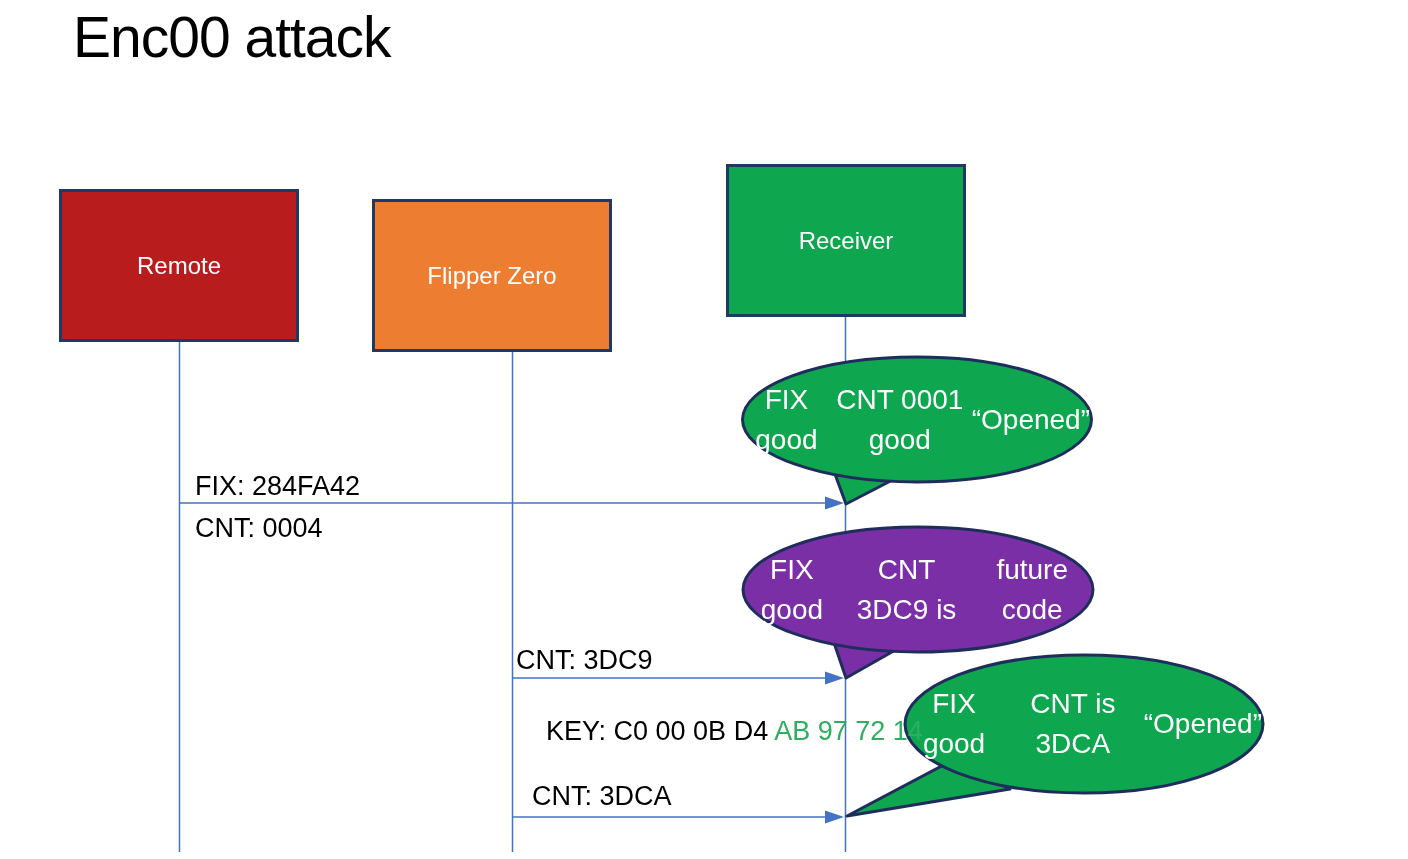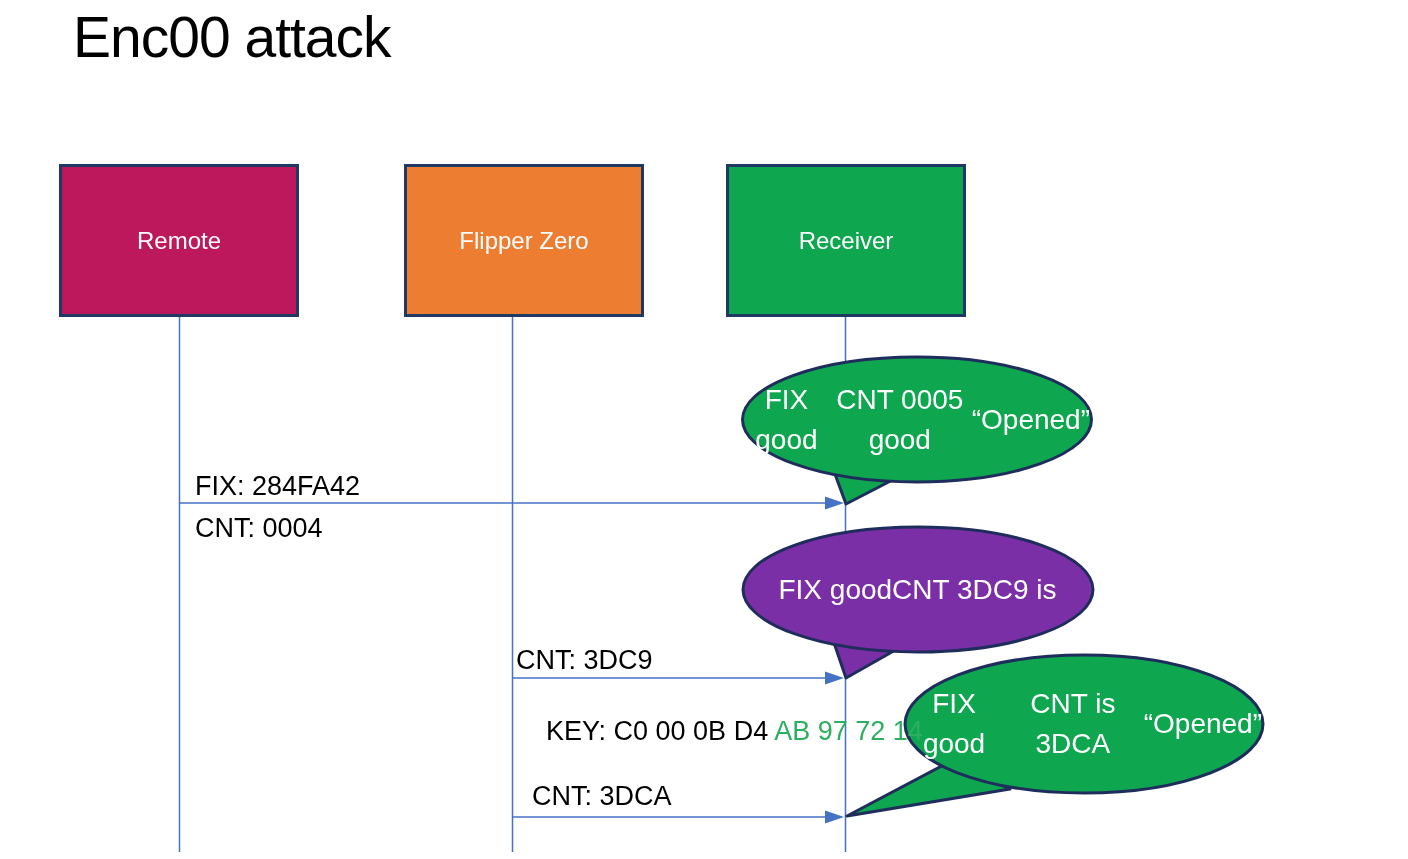--- a/index.html
+++ b/index.html
@@ -11,21 +11,21 @@
   .slide-title{
     position:absolute;left:73px;top:4px;font-size:57px;font-weight:300;
     color:#000;letter-spacing:-1px;white-space:pre;
   }
   .actor-box{
     position:absolute;top:164px;width:240px;height:153px;box-sizing:border-box;
     border:3px solid;display:flex;align-items:center;justify-content:center;
     color:#ffffff;font-size:24px;
   }
   .actor-remote{left:59px;}
-  .actor-flipper{left:404px;}
+  .actor-flipper{left:372px;margin-top:35px;}
   .actor-receiver{left:726px;}
   .diagram-svg{position:absolute;left:0;top:0;width:1408px;height:859px;}
   .msg-line{
     position:absolute;font-size:27px;color:#000;white-space:pre;line-height:31px;
   }
   .key-seg{white-space:pre;}
   .key-bold{font-weight:bold;}
   .callout-text{
     position:absolute;display:flex;flex-direction:row;justify-content:center;
     align-items:center;color:#ffffff;font-size:28px;line-height:40px;text-align:center;
@@ -59,21 +59,21 @@
     <polygon points="832,466 846,504 906,473" stroke-width="3" stroke-linejoin="round" fill="#0FA650" stroke="#1F2D5C"></polygon>
     <ellipse cx="917" cy="419.5" rx="174.5" ry="62.5" stroke-width="3" fill="#0FA650" stroke="#1F2D5C"></ellipse>
 
     <polygon points="832,637 846,678 906,644" stroke-width="3" stroke-linejoin="round" fill="#7B2FA6" stroke="#1F2D5C"></polygon>
     <ellipse cx="918" cy="589.5" rx="175" ry="62.5" stroke-width="3" fill="#7B2FA6" stroke="#1F2D5C"></ellipse>
 
     <polygon points="953,760 847,816 1010,789" stroke-width="3" stroke-linejoin="round" fill="#0FA650" stroke="#1F2D5C"></polygon>
     <ellipse cx="1084" cy="724" rx="179" ry="69" stroke-width="3" fill="#0FA650" stroke="#1F2D5C"></ellipse>
   </svg>
 
-  <div class="actor-box actor-remote" style="background-color: #be185d; border-color: rgb(31, 56, 100);">
+  <div class="actor-box actor-remote" style="background-color: #b91c1c; border-color: rgb(31, 56, 100); margin-top: 25px;">
     <span>Remote</span>
   </div>
   <div class="actor-box actor-flipper" style="background-color: rgb(237, 125, 49); border-color: rgb(31, 56, 100);">
     <span>Flipper Zero</span>
   </div>
   <div class="actor-box actor-receiver" style="background-color: rgb(15, 166, 80); border-color: rgb(31, 56, 100);">
     <span>Receiver</span>
   </div>
 
   <div class="msg-line" style="left:195px;top:471px;">FIX: 284FA42</div>
@@ -84,26 +84,27 @@
     <span class="key-seg">KEY: C0 00 0B D4 </span><span class="key-seg" style="color: rgb(46, 175, 96);">AB 97 72 14</span>
   </div>
 
   <div class="msg-line" style="left:516px;top:781px;margin-left:16px;">CNT: 3DCA</div>
   <div class="msg-line" style="left:516px;top:823px;">
     <span class="key-seg">KEY: C0 02 8A 33 </span><span class="key-seg" style="color: rgb(46, 175, 96);">AB 97 72 14</span>
   </div>
 
   <div class="callout-text co1">
     <div>FIX good</div>
-    <div>CNT 0005 good</div>
+    <div>CNT 0001 good</div>
     <div>“Opened”</div>
   </div>
   <div class="callout-text co2">
     <div>FIX good</div>
     <div>CNT 3DC9 is</div>
+    <div>future code</div>
   </div>
   <div class="callout-text co3">
     <div>FIX good</div>
     <div>CNT is 3DCA</div>
     <div>“Opened”</div>
   </div>
 
 </div>
 
 </body></html>

